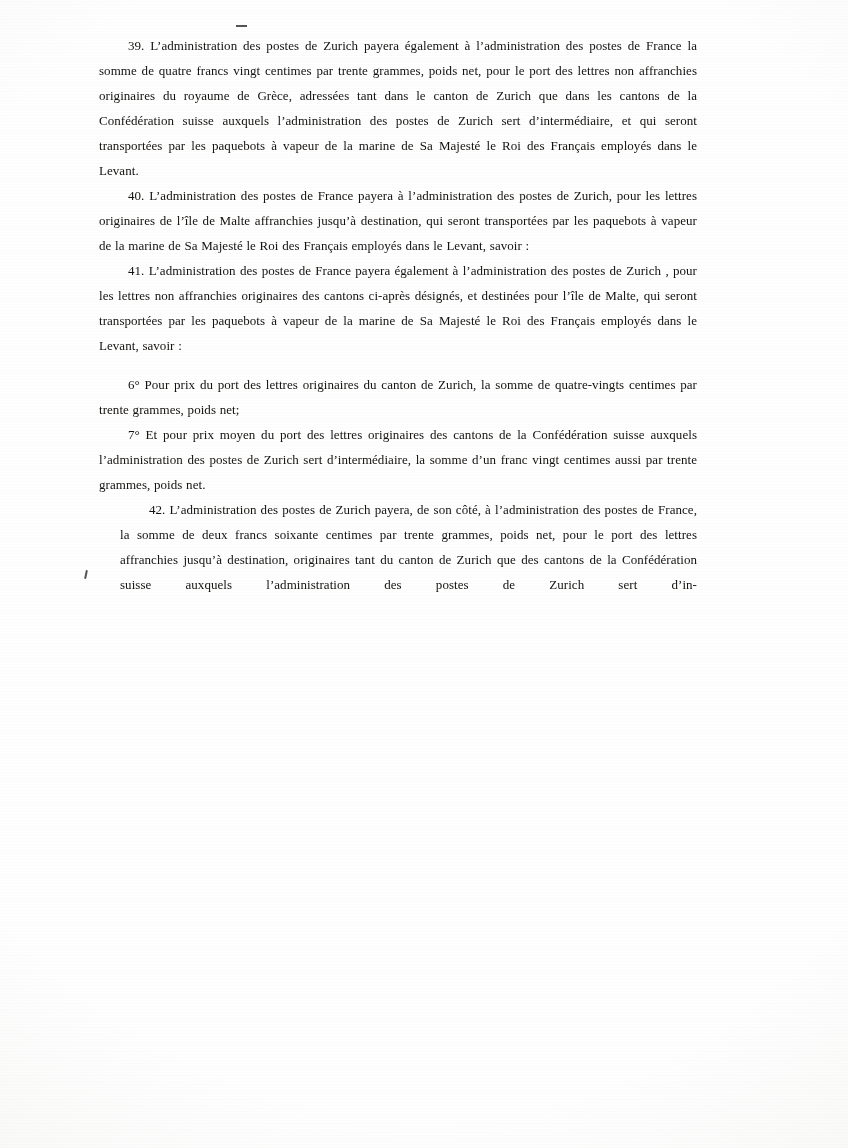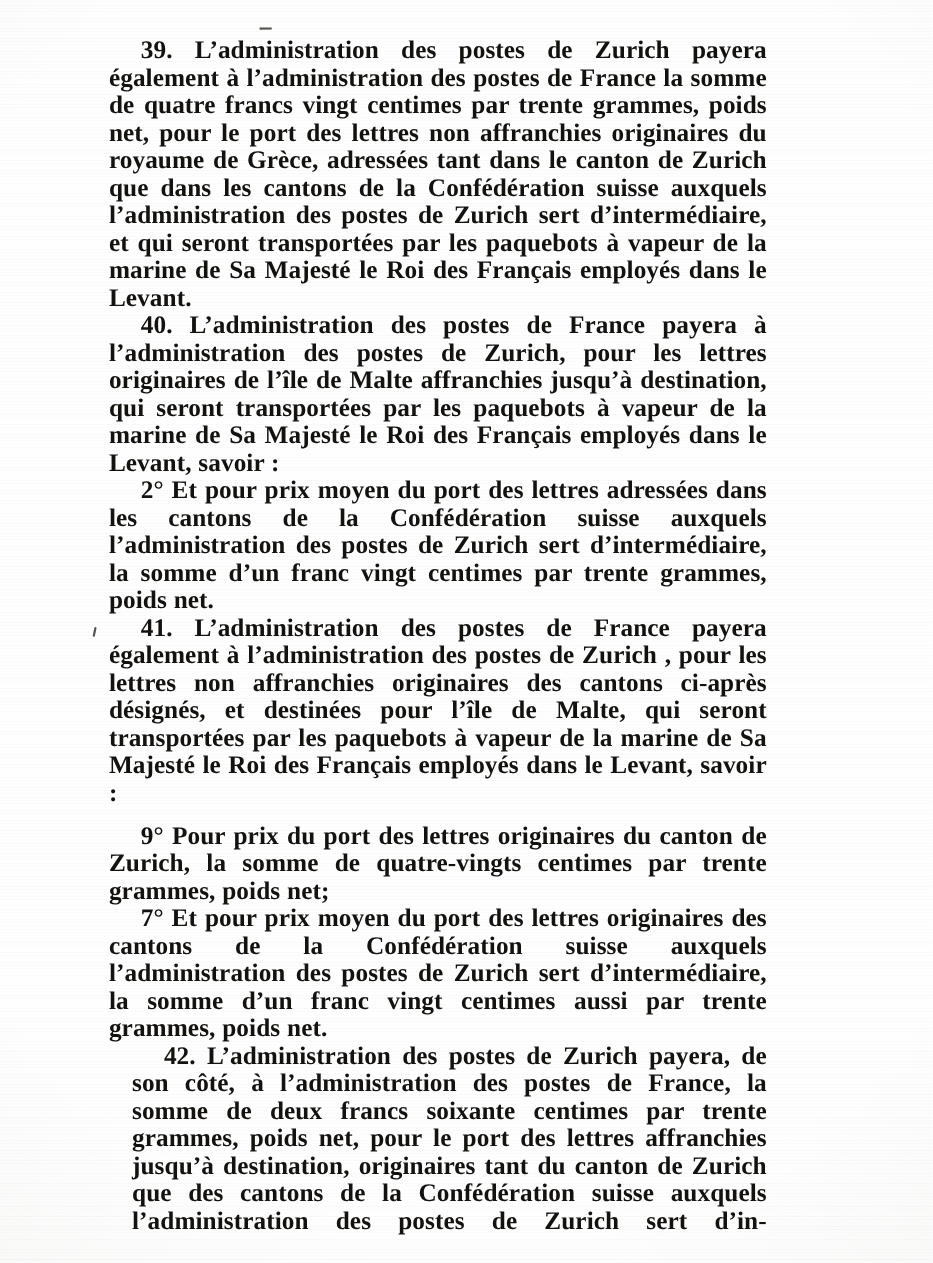--- a/index.html
+++ b/index.html
@@ -38,28 +38,27 @@
 
   #text-block {
     position: absolute;
     left: 99px;
     top: 33px;
     width: 598px;
   }
 
   .para {
     margin: 0;
-    font-size: 23px;
+    font-size: 13px;
     line-height: 25.0px;
     text-align: justify;
     text-align-last: left;
     color: #14120f;
     letter-spacing: 0.05px;
     word-spacing: 0.4px;
-    font-weight: bold;
     -webkit-font-smoothing: none;
   }
 
   
   .para.indent {
     text-indent: 29px;
   }
 
   
   .para.gap-before {
@@ -110,25 +109,24 @@
 
 <div id="page-sheet">
 
   <div id="text-block">
 
     <p class="para indent">39. L’administration des postes de Zurich payera également à l’administration des postes de France la somme de quatre francs vingt centimes par trente grammes, poids net, pour le port des lettres non affranchies originaires du royaume de Grèce, adressées tant dans le canton de Zurich que dans les cantons de la Confédération suisse auxquels l’administration des postes de Zurich sert d’intermédiaire, et qui seront transportées par les paquebots à vapeur de la marine de Sa Majesté le Roi des Français employés dans le Levant.</p>
 
     <p class="para indent">40. L’administration des postes de France payera à l’administration des postes de Zurich, pour les lettres originaires de l’île de Malte affranchies jusqu’à destination, qui seront transportées par les paquebots à vapeur de la marine de Sa Majesté le Roi des Français employés dans le Levant, savoir :</p>
 
 
-    <p class="para indent">2° Et pour prix moyen du port des lettres adressées dans les cantons de la Confédération suisse auxquels l’administration des postes de Zurich sert d’intermédiaire, la somme d’un franc vingt centimes par trente grammes, poids net.</p>
 
     <p class="para indent">41. L’administration des postes de France payera également à l’administration des postes de Zurich , pour les lettres non affranchies originaires des cantons ci-après désignés, et destinées pour l’île de Malte, qui seront transportées par les paquebots à vapeur de la marine de Sa Majesté le Roi des Français employés dans le Levant, savoir :</p>
 
-    <p class="para indent gap-before">9° Pour prix du port des lettres originaires du canton de Zurich, la somme de quatre-vingts centimes par trente grammes, poids net;</p>
+    <p class="para indent gap-before">6° Pour prix du port des lettres originaires du canton de Zurich, la somme de quatre-vingts centimes par trente grammes, poids net;</p>
 
     <p class="para indent">7° Et pour prix moyen du port des lettres originaires des cantons de la Confédération suisse auxquels l’administration des postes de Zurich sert d’intermédiaire, la somme d’un franc vingt centimes aussi par trente grammes, poids net.</p>
 
     <p class="para indent last">42. L’administration des postes de Zurich payera, de son côté, à l’administration des postes de France, la somme de deux francs soixante centimes par trente grammes, poids net, pour le port des lettres affranchies jusqu’à destination, originaires tant du canton de Zurich que des cantons de la Confédération suisse auxquels l’administration des postes de Zurich sert d’in-</p>
 
   </div>
 
   <div class="ink-mark" id="mark-top-dash"></div>
   <div class="ink-mark" id="mark-left-tick"></div>
 

